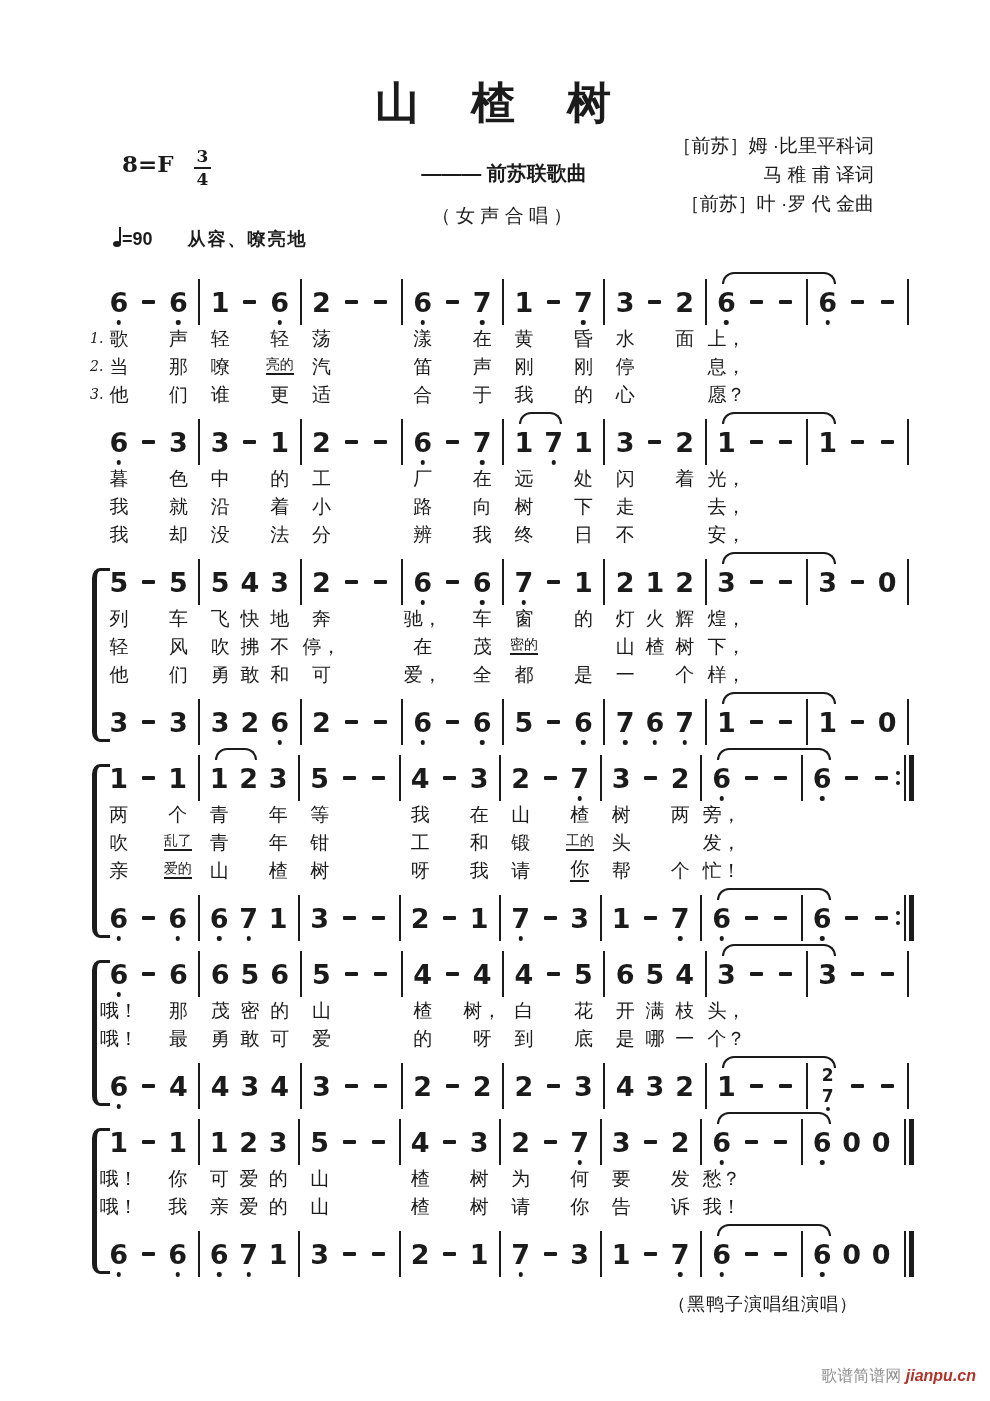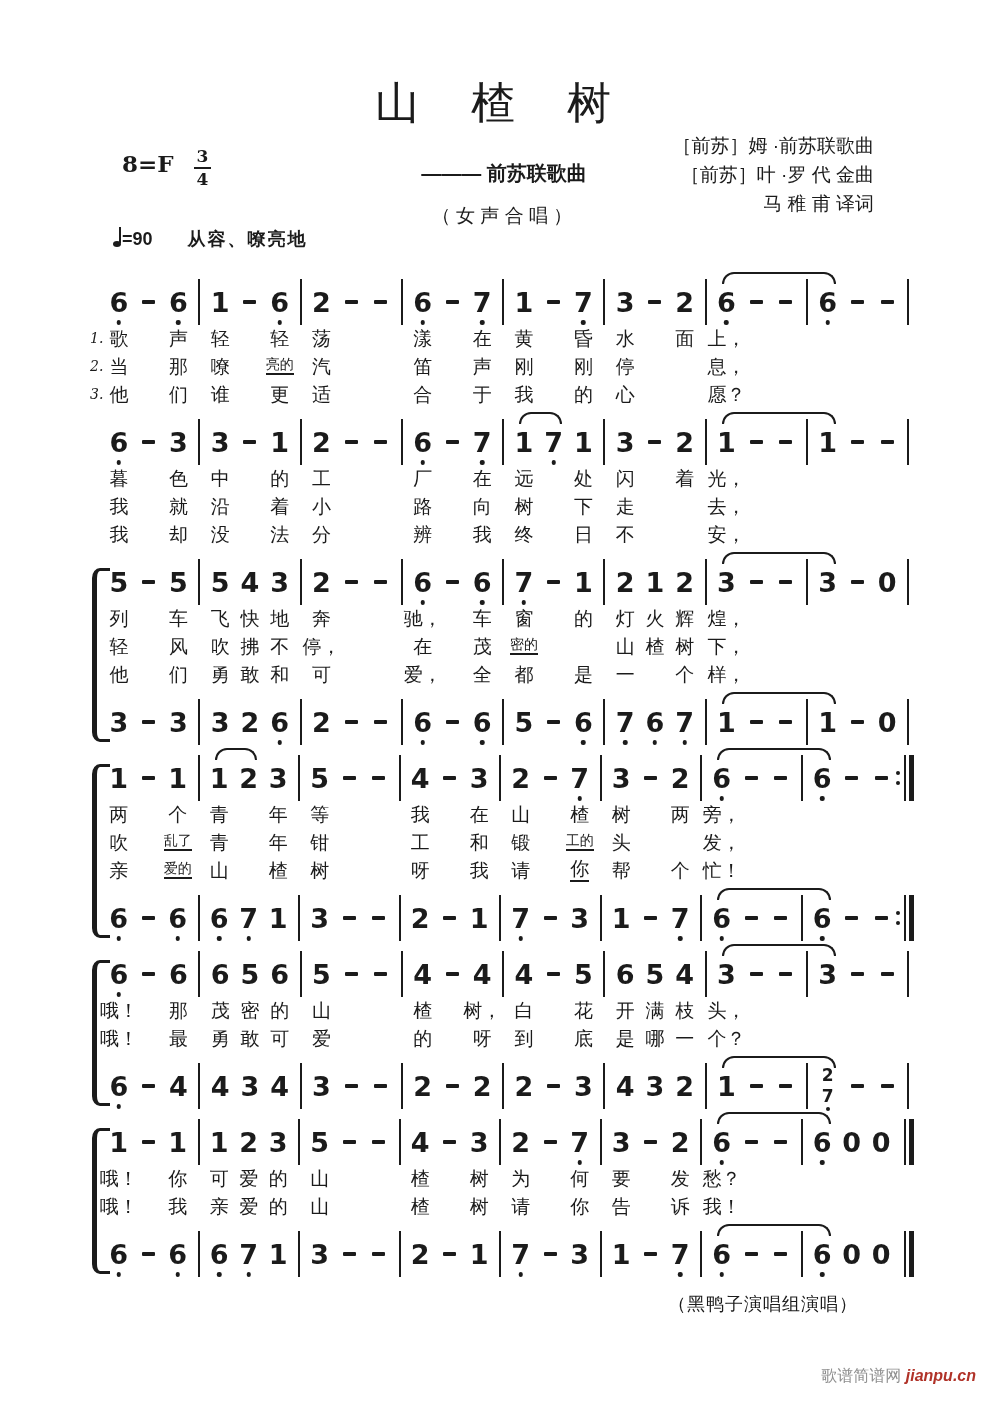--- a/index.html
+++ b/index.html
@@ -1,21 +1,21 @@
 <!DOCTYPE html>
 <html><head>
 <meta charset="utf-8">
 <style>
   html,body{margin:0;padding:0;background:#ffffff;}
   .page{position:relative;width:990px;height:1401px;background:#ffffff;overflow:hidden;
         font-family:"Liberation Sans","DejaVu Sans",sans-serif;color:#1b1b1b;}
 
   
   .title{position:absolute;top:74px;left:0;right:0;text-align:center;
-         font-family:"DejaVu Serif","Liberation Serif",serif;font-weight:normal;
+         font-family:"DejaVu Serif","Liberation Serif",serif;font-weight:bold;
          font-size:44px;letter-spacing:4px;}
   .keytime{position:absolute;left:122px;top:150px;
            font-family:"DejaVu Serif",serif;font-weight:bold;font-size:23px;display:flex;align-items:flex-start;}
   .frac{display:inline-flex;flex-direction:column;align-items:center;margin-left:20px;
         font-size:17px;line-height:1;margin-top:-2px;}
   .frac .ft{border-bottom:2px solid #1b1b1b;padding:0 3px 2px;}
   .frac .fb{padding-top:2px;}
   .subtitle{position:absolute;top:160px;left:0;right:0;text-align:center;text-indent:18px;
             font-size:20px;font-weight:bold;}
   .ensemble{position:absolute;top:203px;left:0;right:0;text-align:center;text-indent:14px;
@@ -78,23 +78,23 @@
     <span class="frac">
       <span class="ft">3</span>
       <span class="fb">4</span>
     </span>
   </div>
 
   <div class="subtitle">——— 前苏联歌曲</div>
   <div class="ensemble">（ 女 声 合 唱 ）</div>
 
   <div class="credits">
-    <div>［前苏］姆 ·前苏联歌曲</div>
+    <div>［前苏］姆 ·比里平科词</div>
+    <div>马 稚 甫 译词</div>
     <div>［前苏］叶 ·罗 代 金曲</div>
-    <div>马 稚 甫 译词</div>
   </div>
 
   <div class="tempo">
     <span class="qnote"></span>
     <span>=90</span>
     <span class="expr">从容、嘹亮地</span>
   </div>
 
   <div class="score" id="score">
       <div class="system" style="margin-bottom: 4px;">

